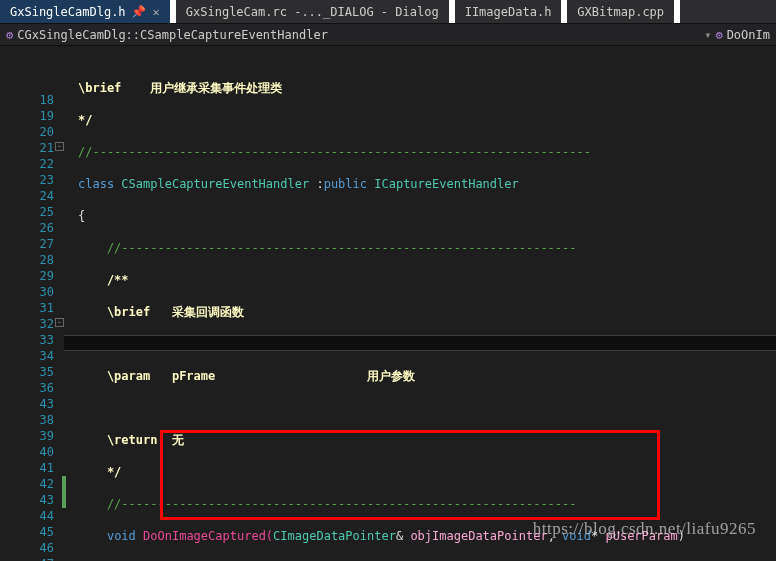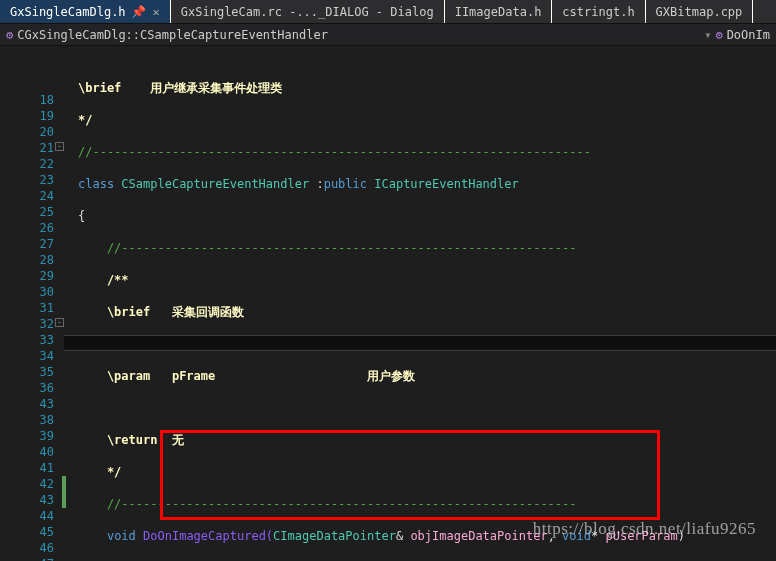--- a/index.html
+++ b/index.html
@@ -1,60 +1,57 @@
 <!DOCTYPE html>
 <html><head>
 <meta charset="utf-8">
 <style>
 * { margin:0; padding:0; box-sizing:border-box; }
 body { width:776px; height:561px; background:#1e1e1e; font-family:Consolas,monospace; font-size:12px; overflow:hidden; position:relative; }
 .tabs { height:24px; background:#2d2d30; display:flex; align-items:stretch; border-bottom:1px solid #111; }
-.tab { padding:4px 10px; color:#ccc; display:flex; align-items:center; gap:6px; cursor:pointer; border-right:1px solid #ffffff; white-space:nowrap; }
+.tab { padding:4px 10px; color:#ccc; display:flex; align-items:center; gap:6px; cursor:pointer; border-right:6px solid #ffffff; white-space:nowrap; }
 .tab.active { background:#1b3a5c; color:#fff; }
 .pin { color:#ccc; }
 .close-x { color:#aaa; }
 .breadcrumb { height:22px; background:#232326; display:flex; align-items:center; color:#ccc; padding:0 6px; border-bottom:1px solid #111; justify-content:space-between; }
 .bc-left { display:flex; align-items:center; gap:4px; }
 .bc-icon { color:#b180d7; }
 .editor { display:flex; height:515px; background:#1e1e1e; }
 .gutter { width:64px; background:#1e1e1e; text-align:right; padding-right:10px; color:#2b91af; user-select:none; line-height:16px; padding-top:2px; position:relative;margin-top:44px; }
 .gutter .ln { height:16px; position:relative; }
 .fold { position:absolute; right:-10px; top:2px; width:9px; height:9px; border:1px solid #666; color:#999; font-size:8px; line-height:7px; text-align:center; background:#1e1e1e; }
 .code { flex:1; padding-left:14px; line-height:16px; white-space:pre; color:#dcdcdc; padding-top:2px; position:relative; overflow:hidden; }
 .code .line { height:16px; }
 .hl-line { position:absolute; left:0; right:0; height:16px; background:#0f0f10; border:1px solid #3d3d3d; border-left:none; border-right:none; }
 .mod-bar { position:absolute; left:62px; width:4px; background:#5a9e5a; }
 .kw { color:#569cd6; }
 .type { color:#4ec9b0; }
 .comment { color:#fef9c3;font-weight:bold; }
 .comment-line { color:#57a64a; }
-.func { color:#8b5cf6;margin-top:16px; }
+.func { color:#ec4899;margin-top:16px; }
 .param { color:#f9a8d4; }
 .punct { color:#dcdcdc; }
 .redbox { position:absolute; border:3px solid #ff0000; }
 .watermark { position:absolute; color:#e0e0e0; font-family:"SimSun",serif; font-size:17px; opacity:0.65; letter-spacing:0.5px; pointer-events:none;margin-left:44px; }
 .dd { color:#888; }
 </style>
 </head>
 <body>
 
 <div class="tabs">
   <div class="tab active">
     <span>GxSingleCamDlg.h</span>
     <span class="pin">📌</span>
     <span class="close-x">✕</span>
   </div>
   <div class="tab">
       <span>GxSingleCam.rc -..._DIALOG - Dialog</span>
     </div>
   <div class="tab">
       <span>IImageData.h</span>
-    </div>
-  <div class="tab">
-      <span>cstringt.h</span>
     </div>
   <div class="tab">
       <span>GXBitmap.cpp</span>
     </div>
 </div>
 
 <div class="breadcrumb">
   <div class="bc-left">
     <span class="bc-icon">⚙</span>
     <span>CGxSingleCamDlg::CSampleCaptureEventHandler</span>

